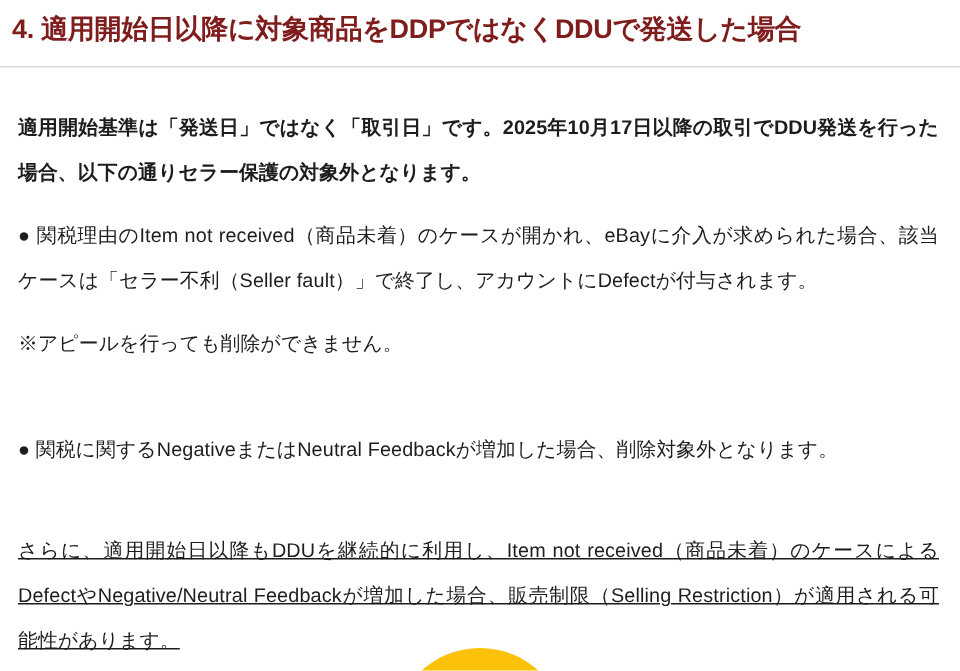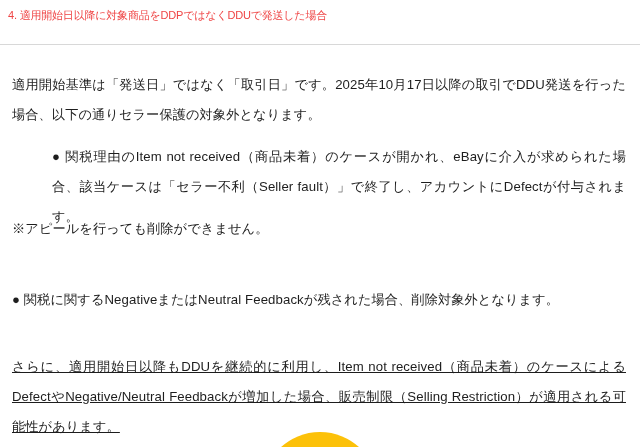--- a/index.html
+++ b/index.html
@@ -21,24 +21,24 @@
     top: 0;
     width: 640px;
     height: 447px;
     background: #ffffff;
   }
   .heading {
     position: absolute;
     left: 8px;
     top: 8px;
     right: 8px;
-    font-size: 11px;
-    font-weight: normal;
+    font-size: 18px;
+    font-weight: bold;
     letter-spacing: -0.2px;
-    color: #ef4444;
+    color: #7f1d1d;
     line-height: 1.3;
     white-space: nowrap;
   }
   .rule {
     position: absolute;
     left: 0;
     top: 44px;
     width: 640px;
     height: 1px;
     background: #d8d8d8;
@@ -47,22 +47,22 @@
     position: absolute;
     left: 12px;
     right: 14px;
     font-size: 13.2px;
     line-height: 30px;
     color: #1d1d1d;
     letter-spacing: 0.1px;
     text-align: justify;
     text-justify: inter-character;
   }
-  .p1 { top: 70px; }
-  .p2 { top: 142px; margin-left: 40px; }
+  .p1 { top: 70px; font-weight: bold; }
+  .p2 { top: 142px; }
   .p3 { top: 214px; }
   .p4 { top: 285px; }
   .p5 { top: 352px; text-decoration: underline; }
 
   .yellow-arc {
     position: absolute;
     left: 262px;
     top: 432px;
     width: 116px;
     height: 60px;
@@ -78,19 +78,19 @@
   <div class="heading">4. 適用開始日以降に対象商品をDDPではなくDDUで発送した場合</div>
 
   <div class="rule"></div>
 
   <div class="body-block p1">適用開始基準は「発送日」ではなく「取引日」です。2025年10月17日以降の取引でDDU発送を行った場合、以下の通りセラー保護の対象外となります。</div>
 
   <div class="body-block p2">● 関税理由のItem not received（商品未着）のケースが開かれ、eBayに介入が求められた場合、該当ケースは「セラー不利（Seller fault）」で終了し、アカウントにDefectが付与されます。</div>
 
   <div class="body-block p3">※アピールを行っても削除ができません。</div>
 
-  <div class="body-block p4">● 関税に関するNegativeまたはNeutral Feedbackが残された場合、削除対象外となります。</div>
+  <div class="body-block p4">● 関税に関するNegativeまたはNeutral Feedbackが増加した場合、削除対象外となります。</div>
 
   <div class="body-block p5">さらに、適用開始日以降もDDUを継続的に利用し、Item not received（商品未着）のケースによるDefectやNegative/Neutral Feedbackが増加した場合、販売制限（Selling Restriction）が適用される可能性があります。</div>
 
   <div class="yellow-arc"></div>
 
 </div>
 
 </body></html>

